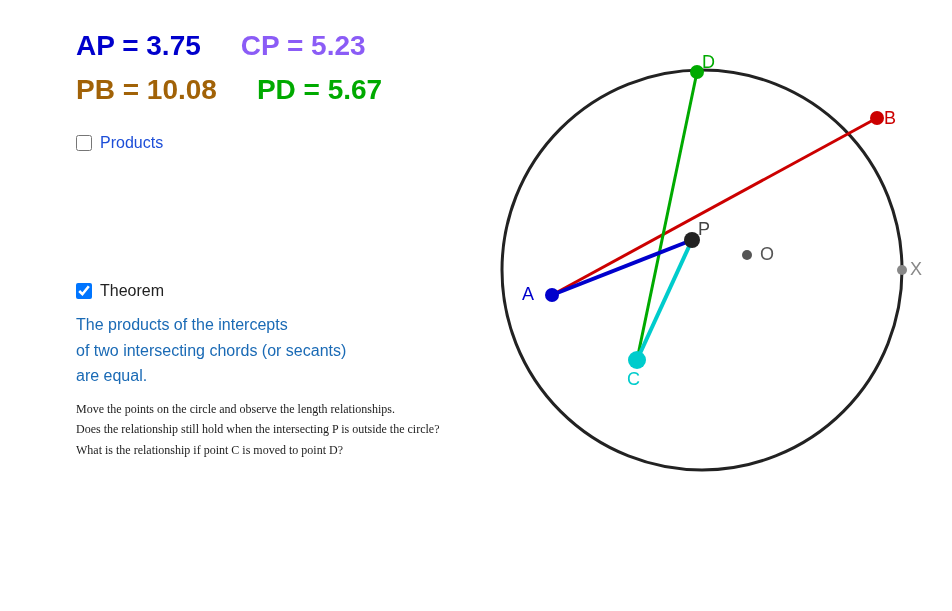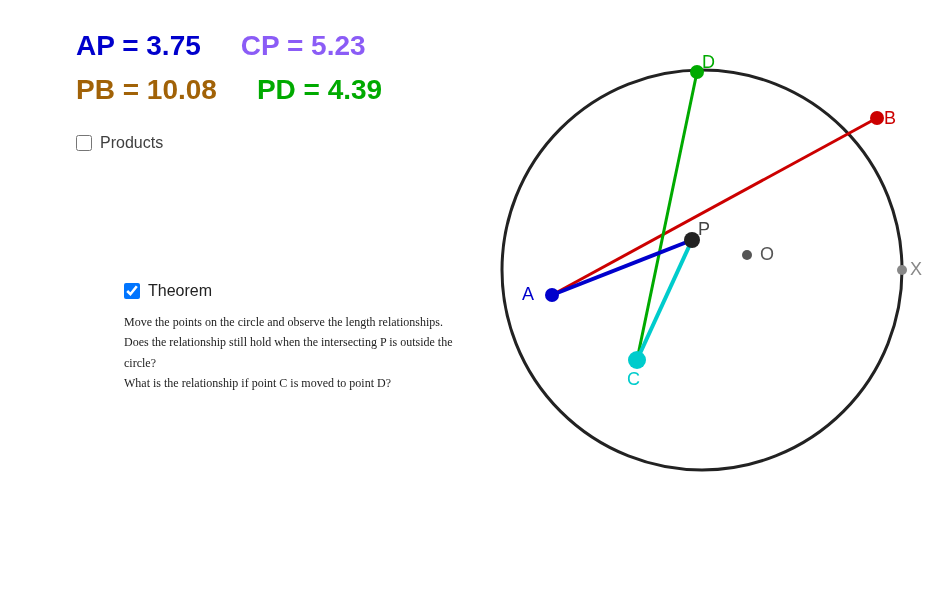--- a/index.html
+++ b/index.html
@@ -60,26 +60,25 @@
     }
 
     .checkbox-row input[type="checkbox"] {
       width: 16px;
       height: 16px;
       cursor: pointer;
     }
 
     .checkbox-label {
       font-size: 16px;
-      color: #404040;
+      color: #1d4ed8;
     }
 
     .theorem-section {
       margin-top: 130px;
-      margin-left: 48px;
     }
 
     .theorem-checkbox-row {
       display: flex;
       align-items: center;
       gap: 8px;
       margin-bottom: 12px;
     }
 
     .theorem-checkbox-row input[type="checkbox"] {
@@ -123,32 +122,37 @@
 </head>
 <body>
 
 <div class="left-panel">
   <div class="values-row">
     <span class="value-ap">AP = 3.75</span>
     <span class="value-cp">CP = 5.23</span>
   </div>
   <div class="values-row">
     <span class="value-pb">PB = 10.08</span>
-    <span class="value-pd">PD = 4.39</span>
+    <span class="value-pd">PD = 5.67</span>
   </div>
 
   <div class="checkbox-row">
     <input type="checkbox" id="products-cb" style="">
     <label for="products-cb" class="checkbox-label">Products</label>
   </div>
 
   <div class="theorem-section">
     <div class="theorem-checkbox-row">
       <input type="checkbox" id="theorem-cb" checked="" style="">
       <label for="theorem-cb" class="theorem-label">Theorem</label>
+    </div>
+    <div class="theorem-text">
+      <div>The products of the intercepts</div>
+      <div>of two intersecting chords (or secants)</div>
+      <div>are equal.</div>
     </div>
     <div class="instructions">
       <div>Move the points on the circle and observe the length relationships.</div>
       <div>Does the relationship still hold when the intersecting P is outside the circle?</div>
       <div>What is the relationship if point C is moved to point D?</div>
     </div>
   </div>
 </div>
 
 <div class="right-panel">

